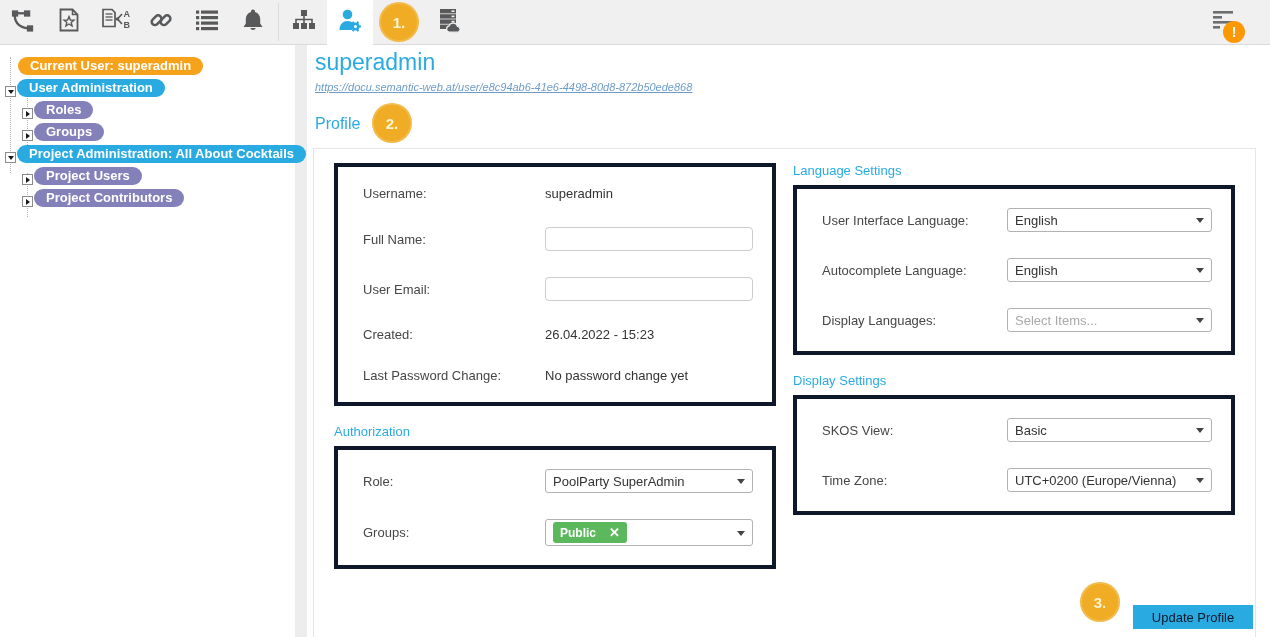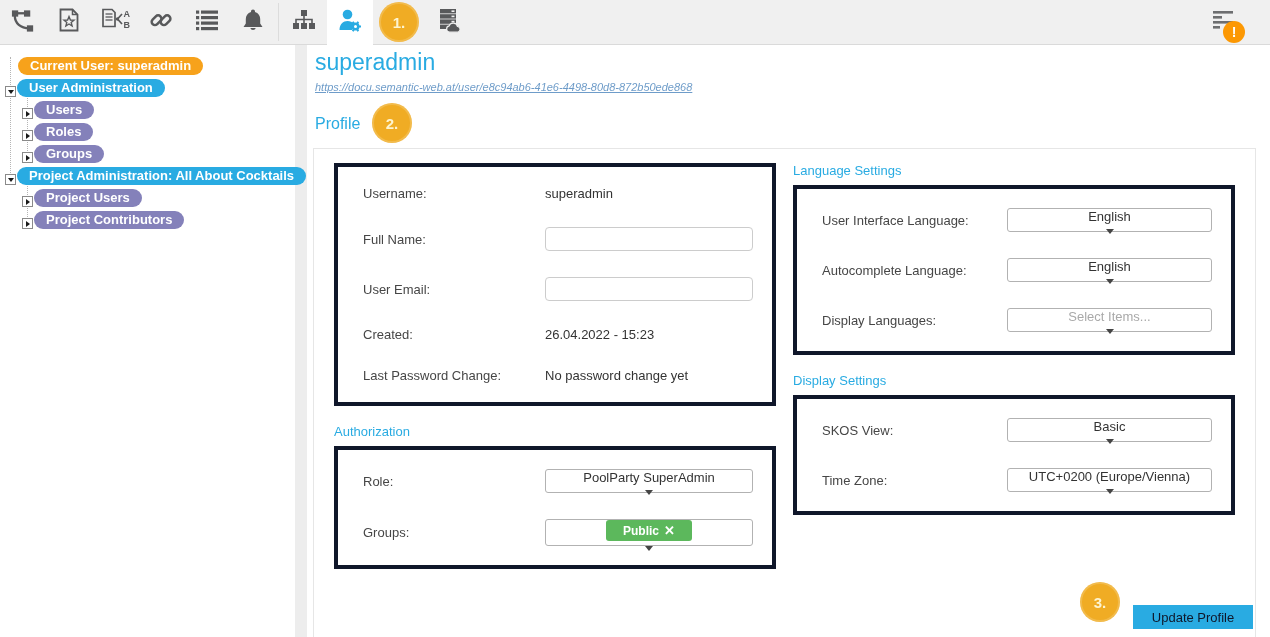--- a/index.html
+++ b/index.html
@@ -63,29 +63,29 @@
   .section-heading { font-size:13px; color:#29abe2; margin-bottom:7px; }
   .box { border:4px solid #0f172a; background:#fff; padding:6px 0; margin-bottom:18px; }
   .form-row { display:flex; align-items:center; padding:13px 14px 13px 25px; }
   .form-label { width:182px; flex:none; font-size:13px; color:#464646; }
   .col-right .form-label { width:185px; }
   .value-text { font-size:13px; color:#333; }
   .text-input { width:208px; height:24px; border:1px solid #ccc; border-radius:4px;
     background:#fff; font-size:13px; padding:0 7px; font-family:"Liberation Sans",sans-serif; }
   .dd { height:24px; border:1px solid #b2b2b2; border-radius:3px; background:#fff;
     display:flex; align-items:center; justify-content:space-between; padding:0 7px;
-    font-size:13px; color:#333; cursor:pointer;flex-direction:column; }
+    font-size:13px; color:#333; cursor:pointer; }
   .dd.w-left { width:208px; }
   .dd.w-right { width:205px; }
   .dd .caret { width:0; height:0; border:4px solid transparent; border-top:5px solid #444;
     margin-top:5px; flex:none; }
   .dd .ph { color:#a9a9a9; }
   .dd.tall { height:27px; }
   .tag { background:#5cb85c; color:#fff; border-radius:3px; font-size:12px; font-weight:bold;
-    padding:3px 17px; display:inline-flex; align-items:center; gap:5px; }
+    padding:3px 7px; display:inline-flex; align-items:center; gap:13px; }
   .tag .x { font-size:13px; font-weight:bold; cursor:pointer; }
   .badge-3 { position:absolute; left:773px; top:537px; }
   .update-btn { position:absolute; left:826px; top:560px; width:120px; height:24px;
     background:#29abe2; color:#0f172a; border:none; font-size:13px;
     font-family:"Liberation Sans",sans-serif; cursor:pointer; }
 </style>
 </head>
 <body>
 
 <div class="toolbar">
@@ -249,24 +249,20 @@
 
     <div class="tree-row lvl0 noexp">
       <span class="pill orange">Current User: superadmin</span>
     </div>
 
     <div class="tree-row lvl0">
       <span class="expander down"></span>
       <span class="pill blue">User Administration</span>
     </div>
 
-    <div class="tree-row lvl1">
-      <span class="expander right"></span>
-      <span class="pill purple">Users</span>
-    </div>
 
     <div class="tree-row lvl1">
       <span class="expander right"></span>
       <span class="pill purple">Roles</span>
     </div>
 
     <div class="tree-row lvl1">
       <span class="expander right"></span>
       <span class="pill purple">Groups</span>
     </div>

